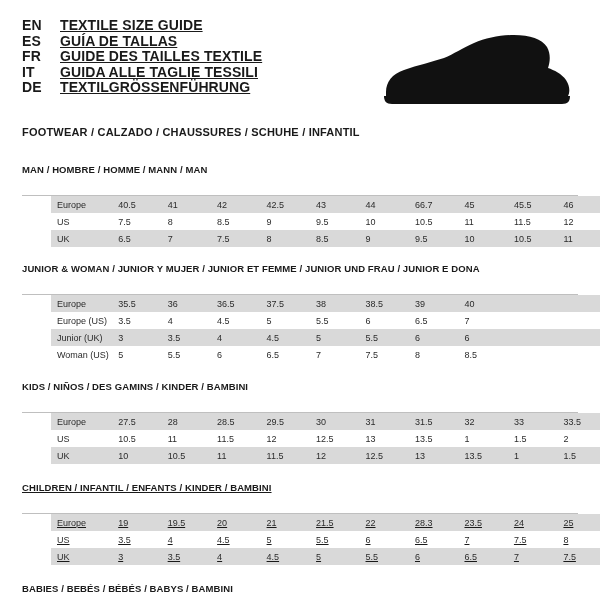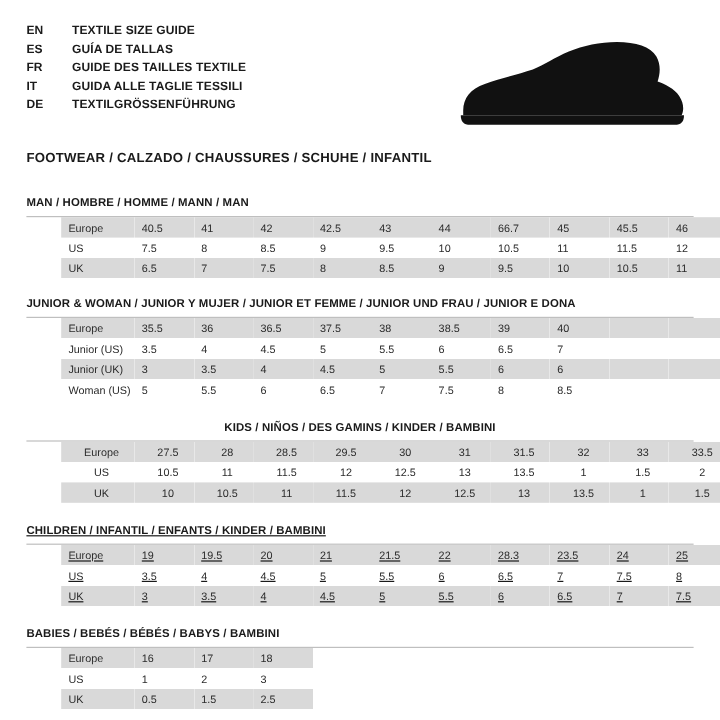--- a/index.html
+++ b/index.html
@@ -28,60 +28,61 @@
     align-items: flex-start;
     justify-content: space-between;
   }
   .lang-block {
     display: block;
   }
   .lang-row {
     display: flex;
     align-items: baseline;
     line-height: 15.5px;
-    font-size: 10px;
+    font-size: 14px;
     font-weight: bold;
     letter-spacing: 0.1px;
   }
   .lang-code {
     width: 38px;
     flex: none;
   }
   .lang-title {
     white-space: nowrap;
+    text-decoration: underline;
   }
   .shoe-wrap {
     width: 190px;
     height: 78px;
     margin-right: 6px;
     margin-top: 14px;
   }
   .shoe-wrap svg { display: block; }
 
   .footwear-title {
     margin-top: 16px;
     font-size: 11px;
     font-weight: bold;
     letter-spacing: 0.2px;
   }
 
   
   .section {
     margin-top: 26px;
   }
-  .section.kids { margin-top: 18px; text-align: center; }
+  .section.kids { margin-top: 18px; }
   .section.children { margin-top: 18px; text-decoration: underline; }
   .section.babies { margin-top: 18px; }
   .section.junior { margin-top: 16px; }
 
   .section-title {
     font-size: 9.5px;
     font-weight: bold;
     letter-spacing: 0.1px;
-    padding-bottom: 5px;
+    padding-bottom: 20px;
     border-bottom: 1px solid #bfbfbf;
     margin-bottom: 0;
   }
 
   table.size {
     border-collapse: collapse;
     width: 100%;
     table-layout: fixed;
     margin-left: 29px;
   }
@@ -228,21 +229,21 @@
           <td>36.5</td>
           <td>37.5</td>
           <td>38</td>
           <td>38.5</td>
           <td>39</td>
           <td>40</td>
           <td></td>
           <td></td>
         </tr>
         <tr class="plain">
-          <td class="rowlabel">Junior (US)</td>
+          <td class="rowlabel">Europe (US)</td>
           <td>3.5</td>
           <td>4</td>
           <td>4.5</td>
           <td>5</td>
           <td>5.5</td>
           <td>6</td>
           <td>6.5</td>
           <td>7</td>
           <td></td>
           <td></td>

